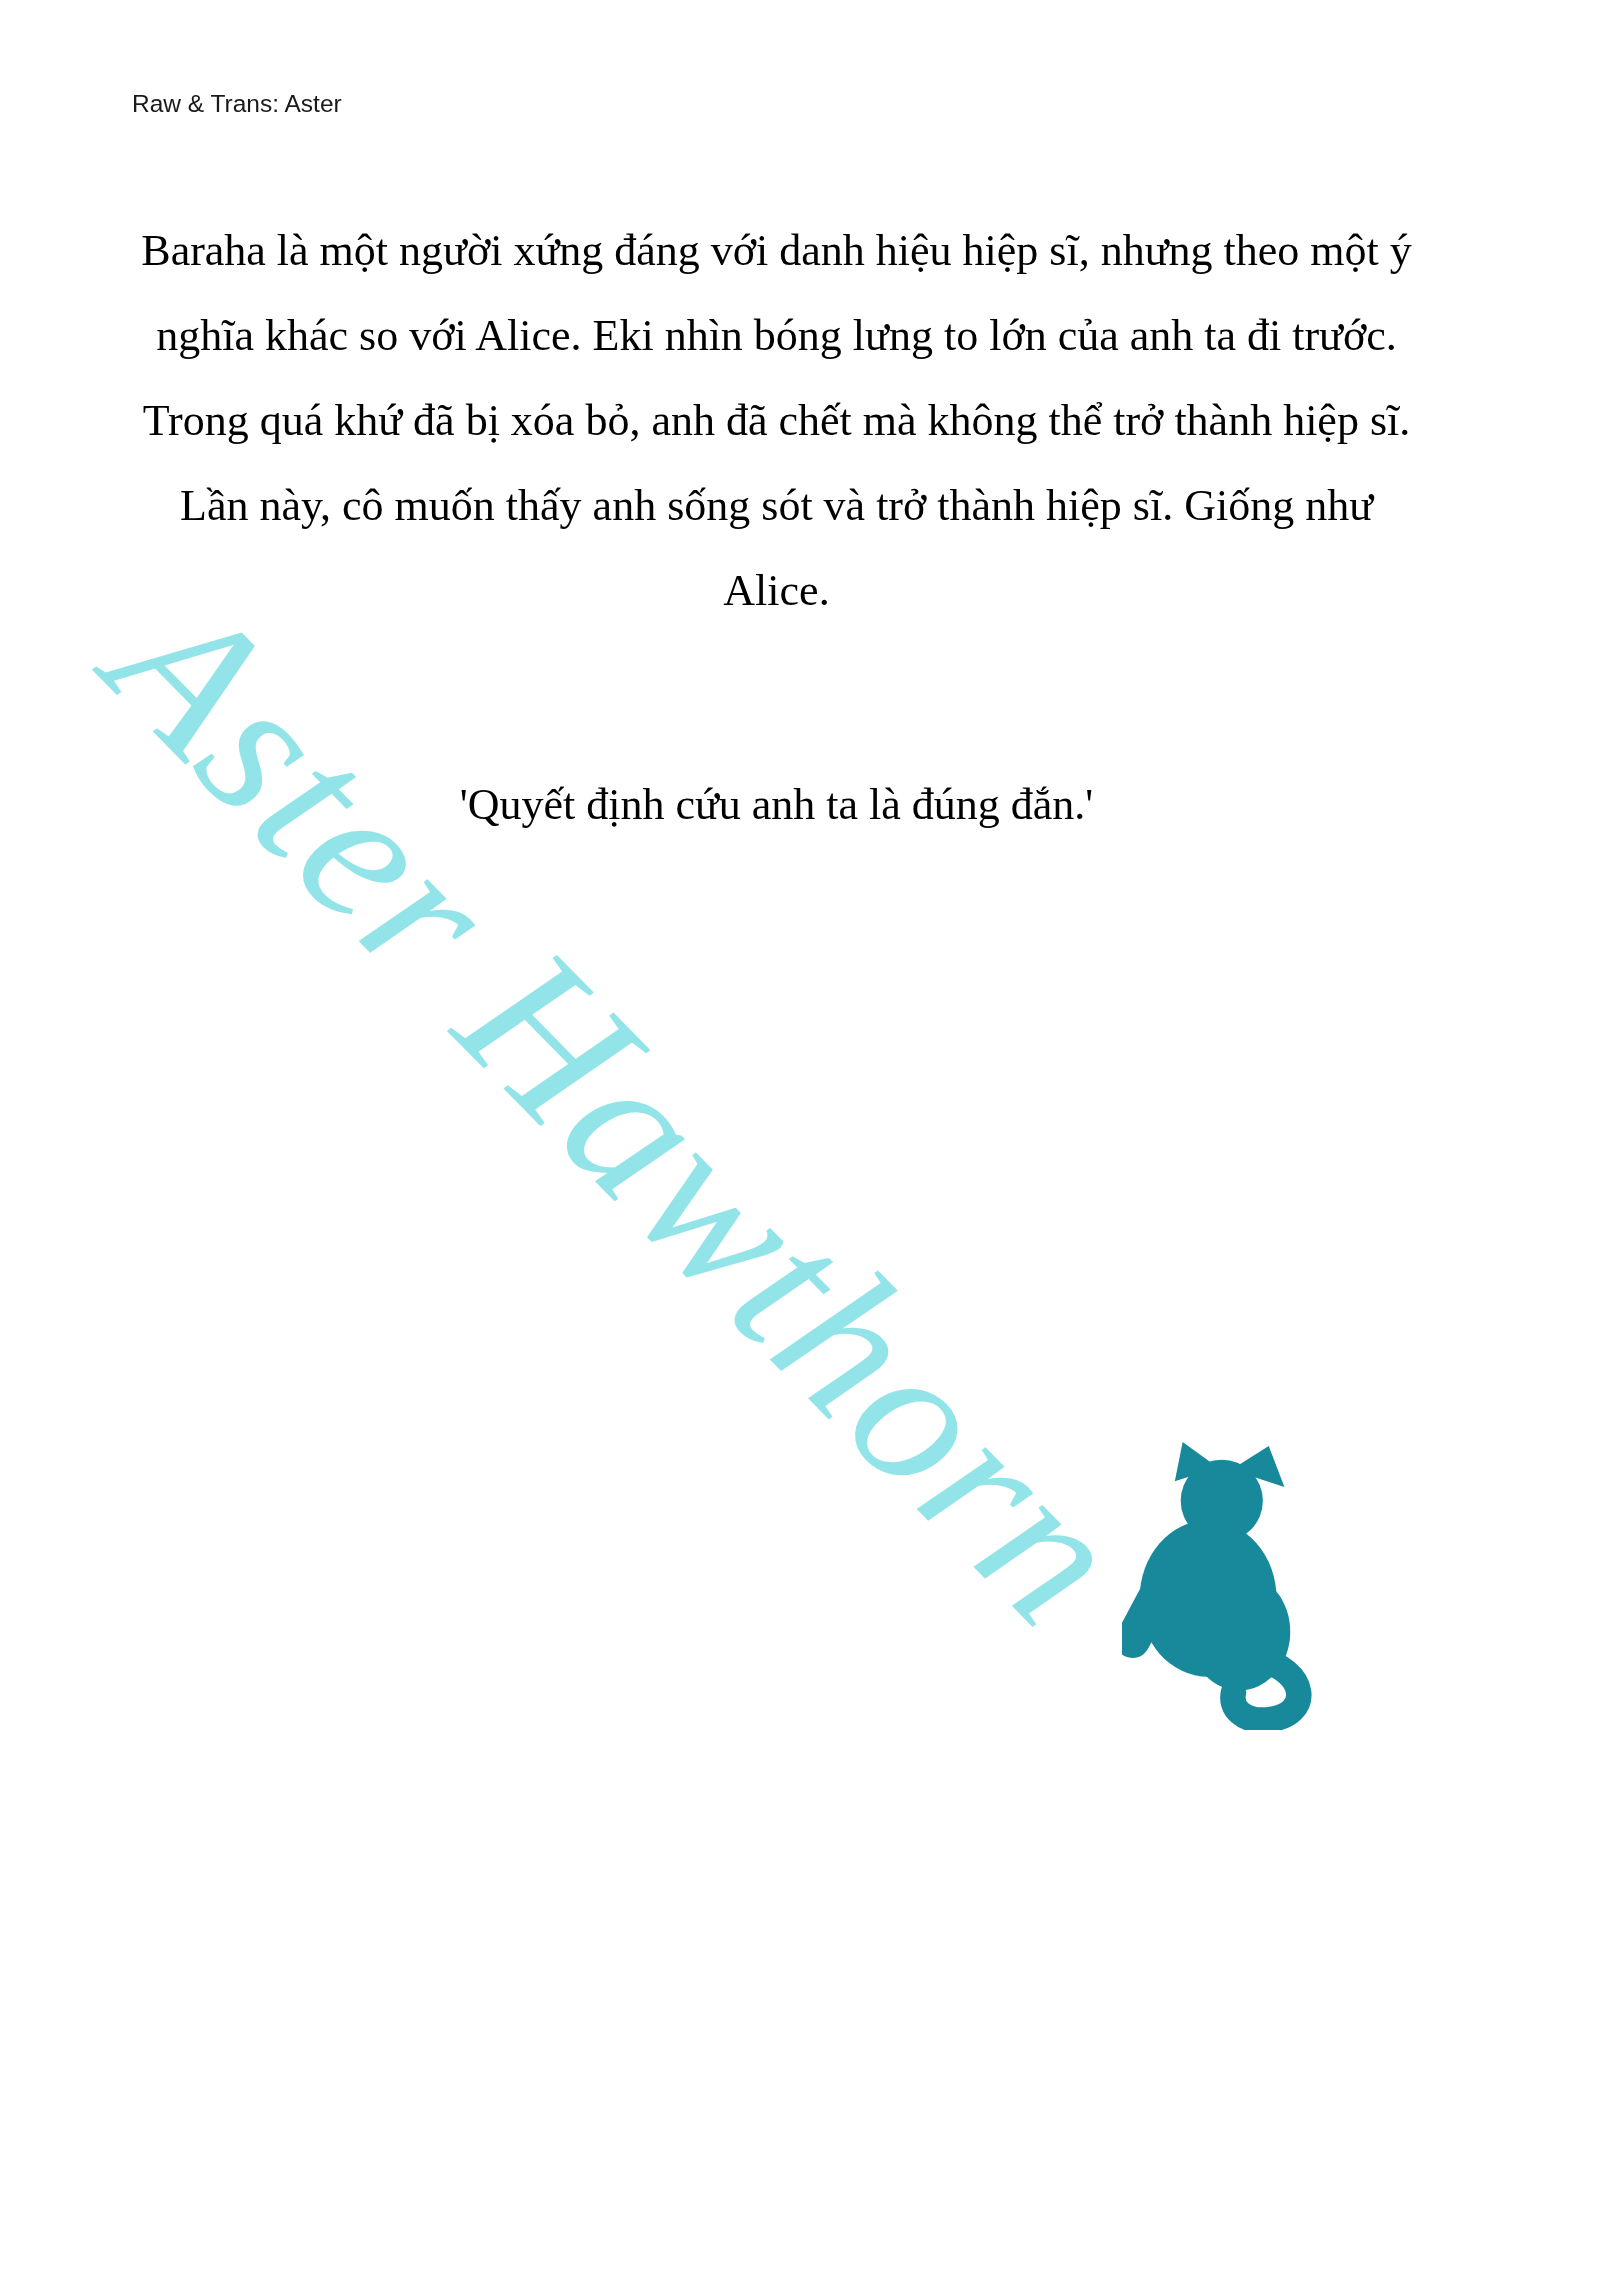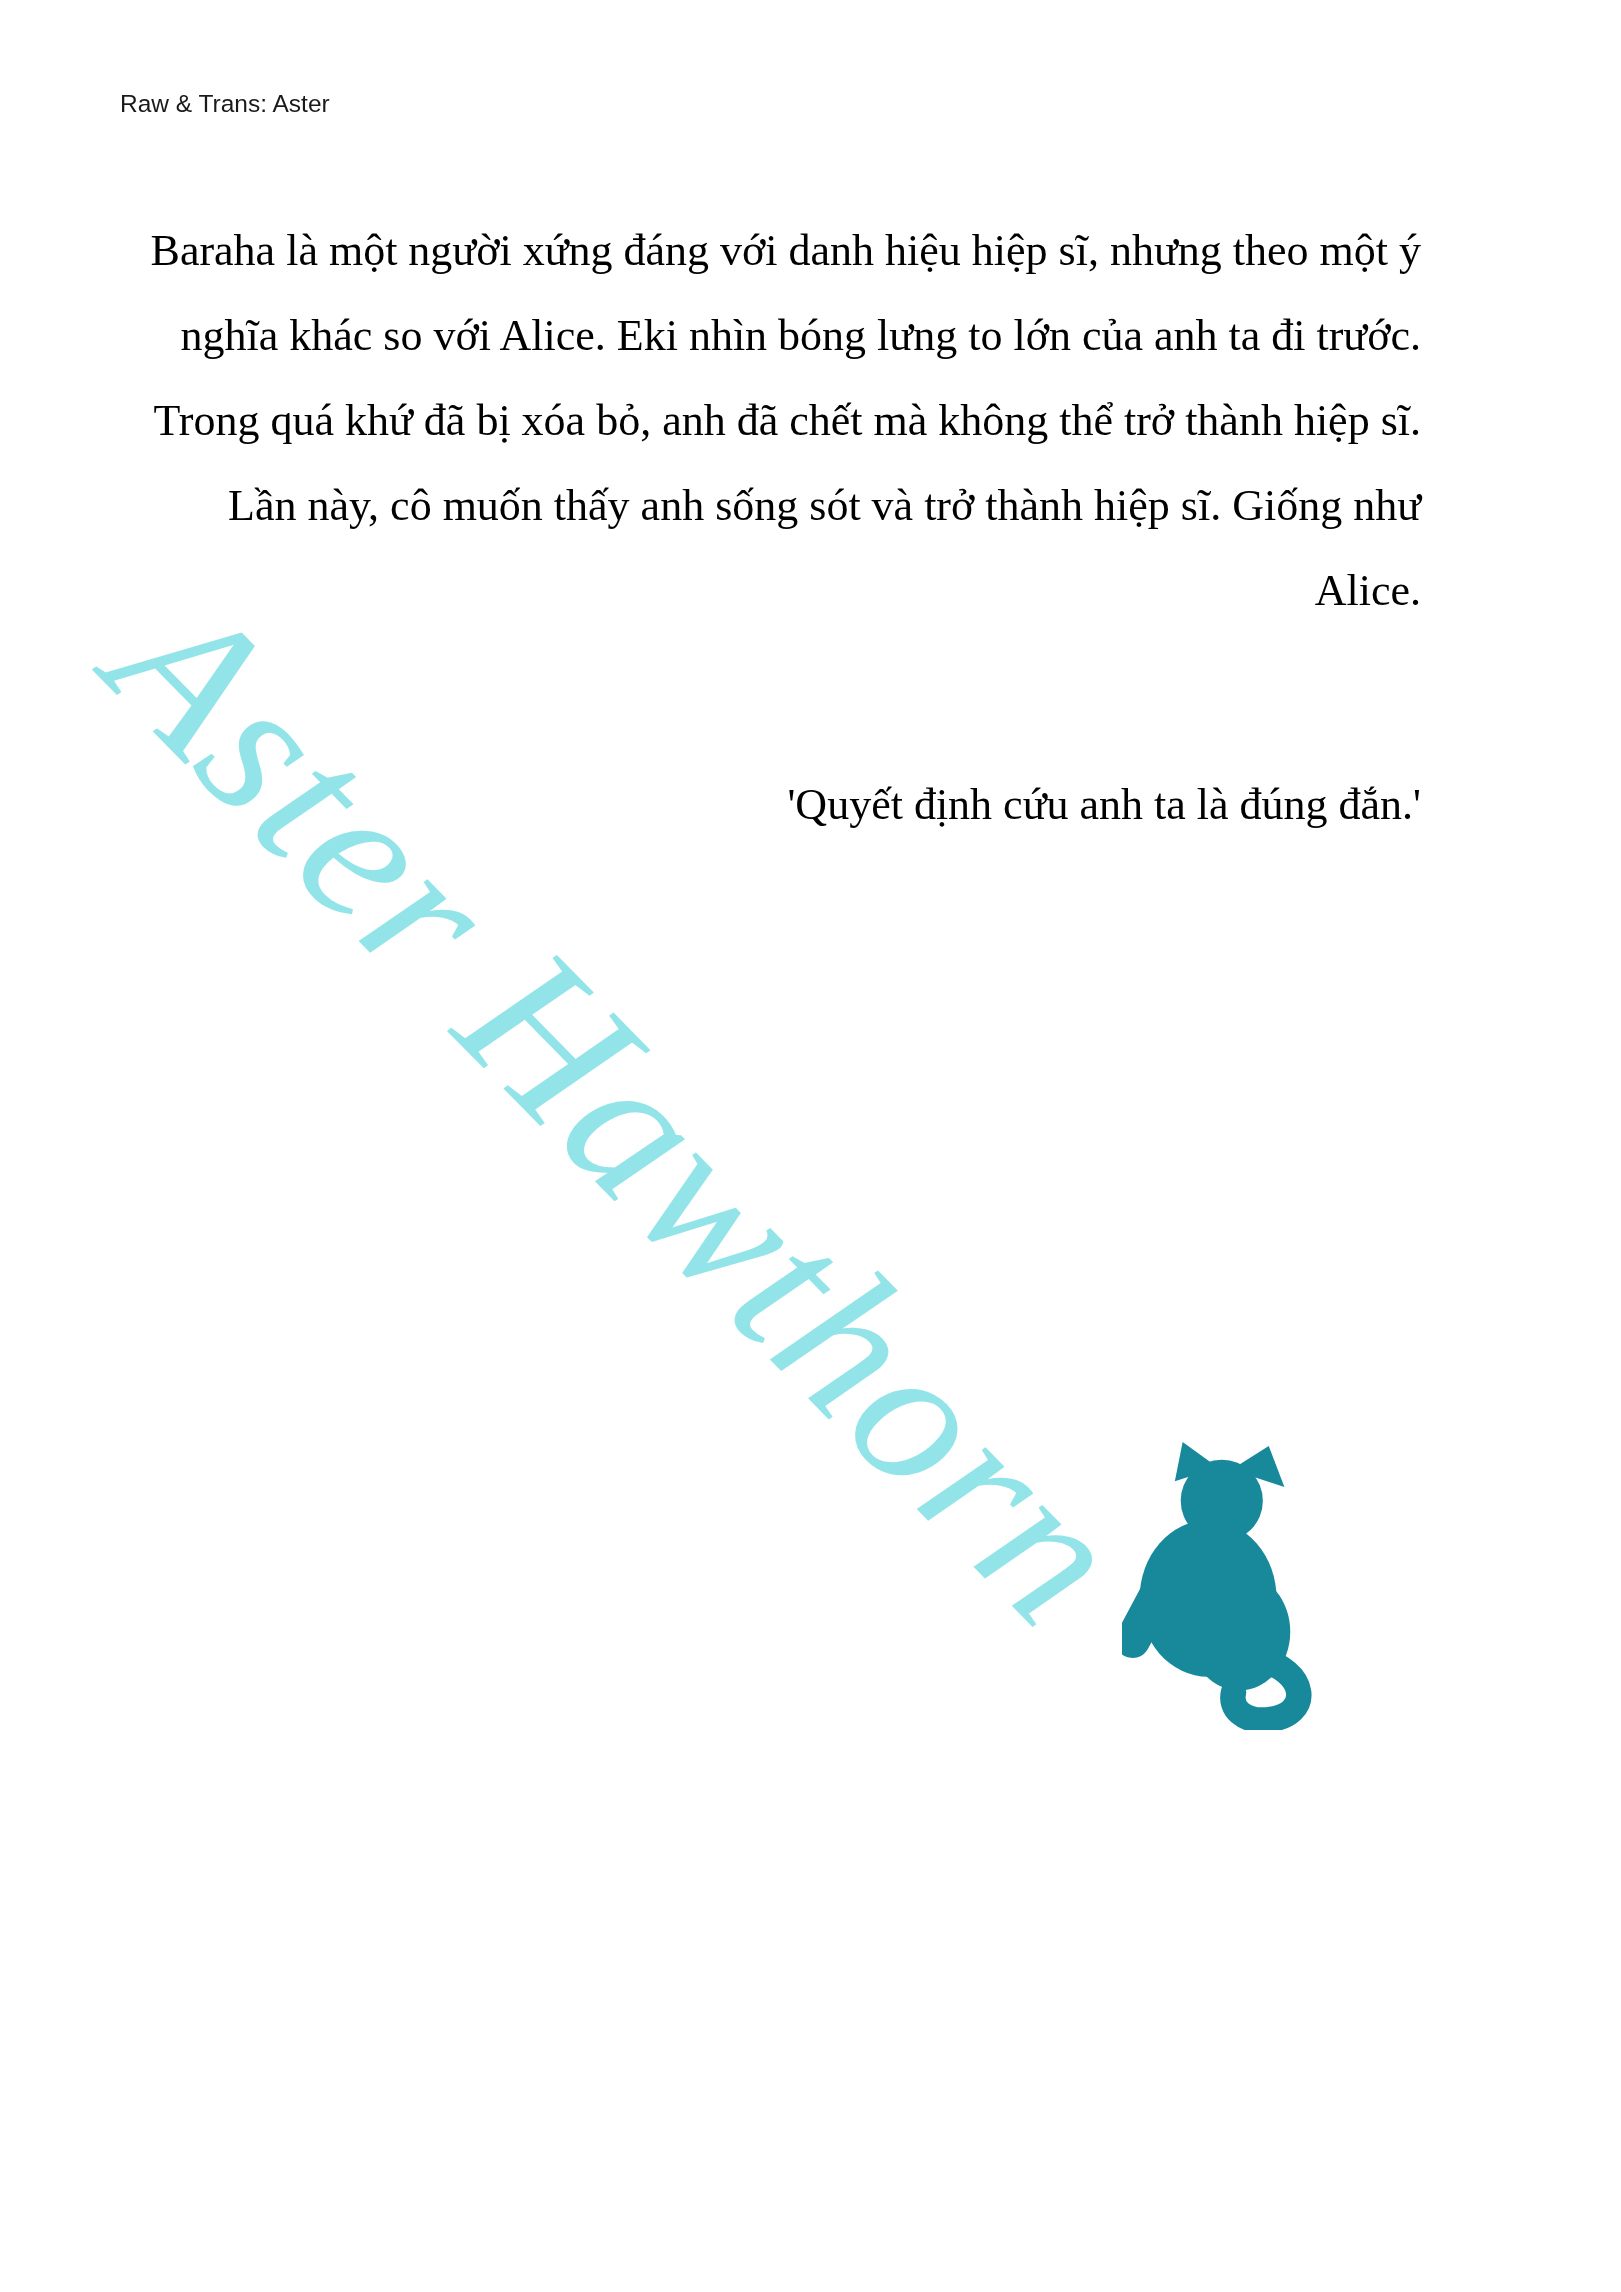--- a/index.html
+++ b/index.html
@@ -12,35 +12,36 @@
     width: 1621px;
     height: 2293px;
     background: #ffffff;
     overflow: hidden;
     font-family: "Liberation Serif", serif;
   }
   .content {
     position: relative;
     z-index: 2;
     padding: 90px 200px 0 120px;
+    margin-left: 12px;
   }
   .doc-header {
     font-family: "Liberation Sans", sans-serif;
     font-size: 24.5px;
     color: #1a1a1a;
     margin: 0 0 90px 0;
     font-weight: 400;
   }
   .body-para {
     font-family: "Liberation Serif", serif;
     font-size: 44px;
     line-height: 85px;
     color: #000000;
     margin: 0 0 129px 0;
-    text-align: right;
+    text-align: center;
   }
   .watermark {
     position: absolute;
     left: 230px;
     top: 549px;
     z-index: 1;
     transform-origin: left top;
     transform: rotate(45.5deg);
     font-family: "Liberation Serif", serif;
     font-style: italic;

